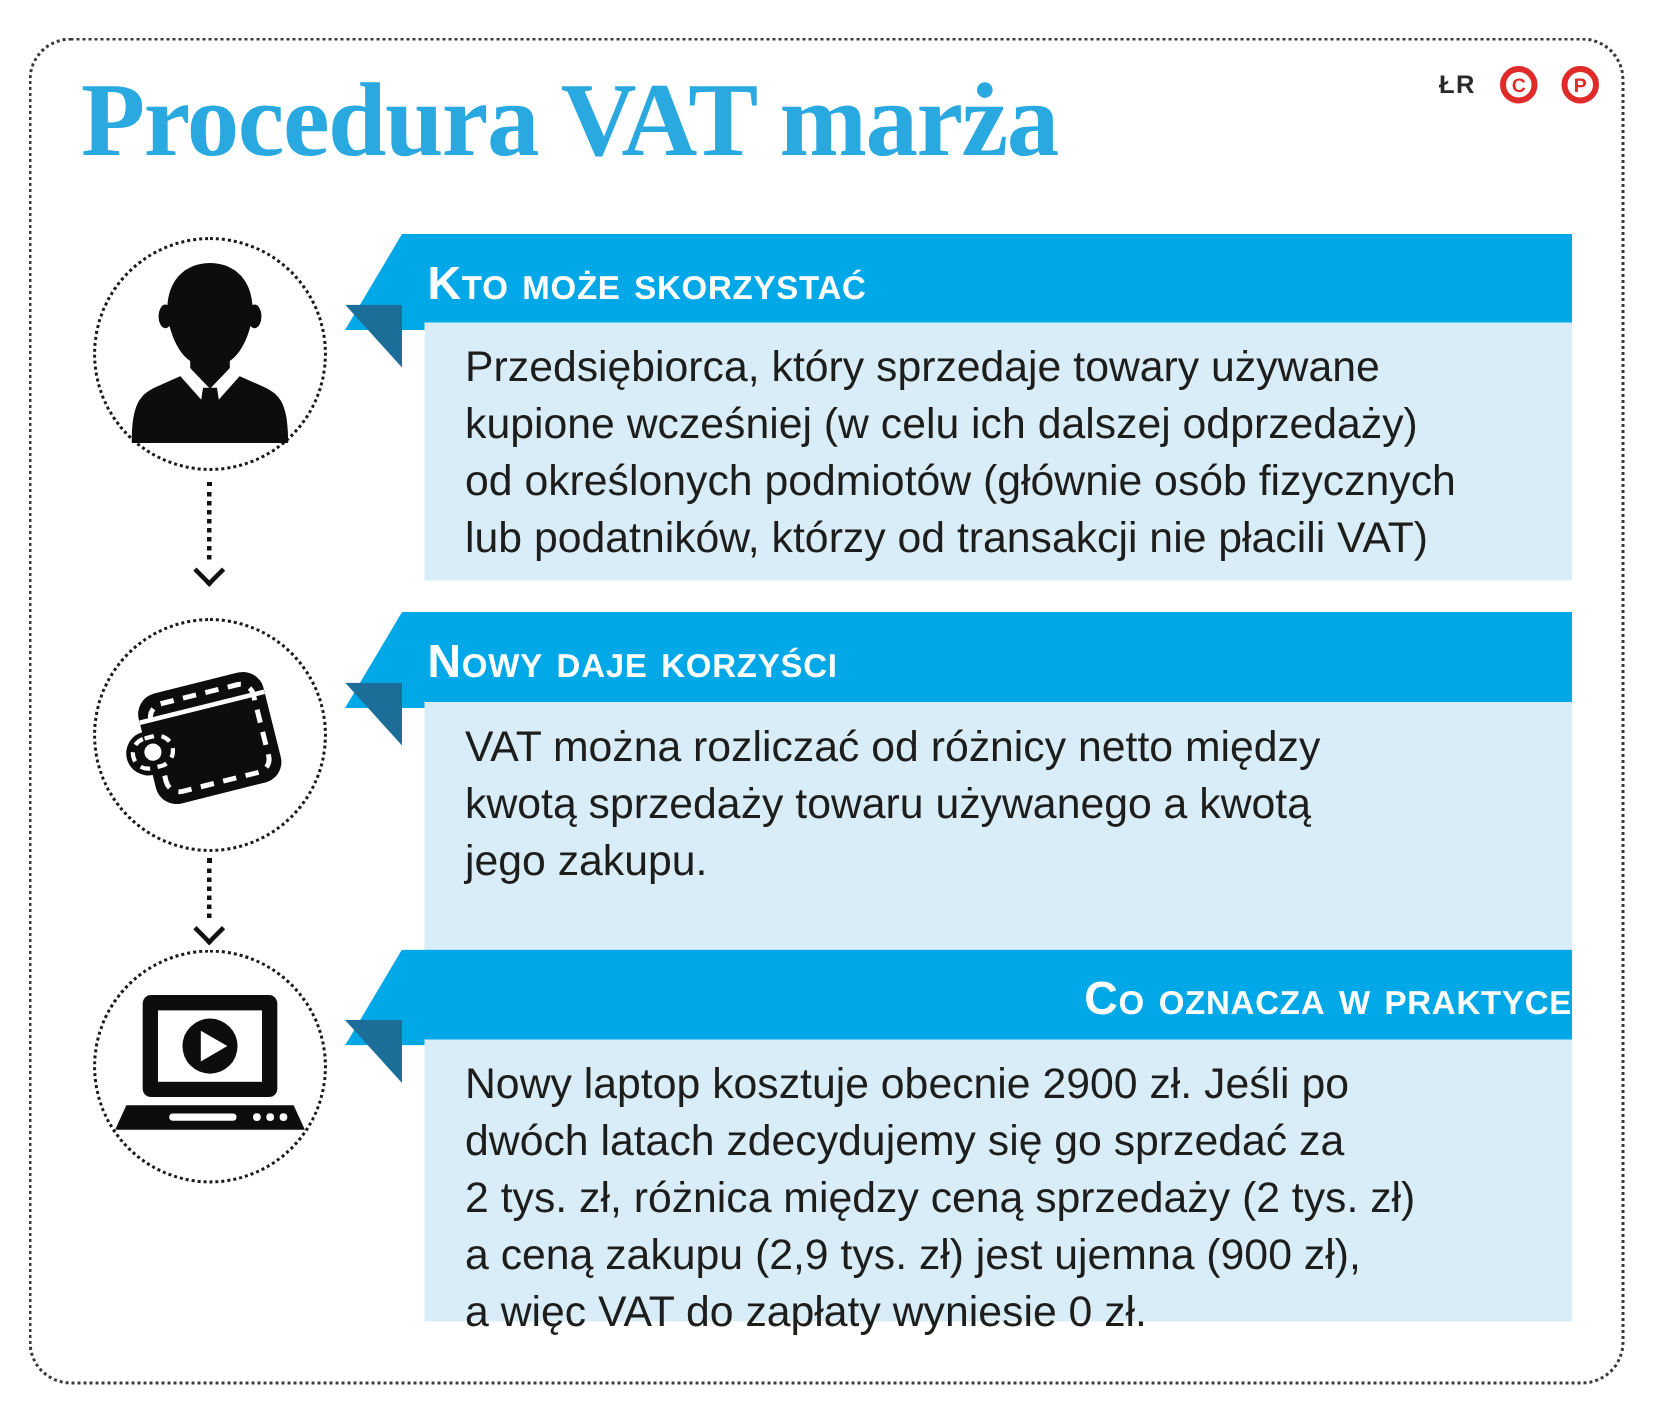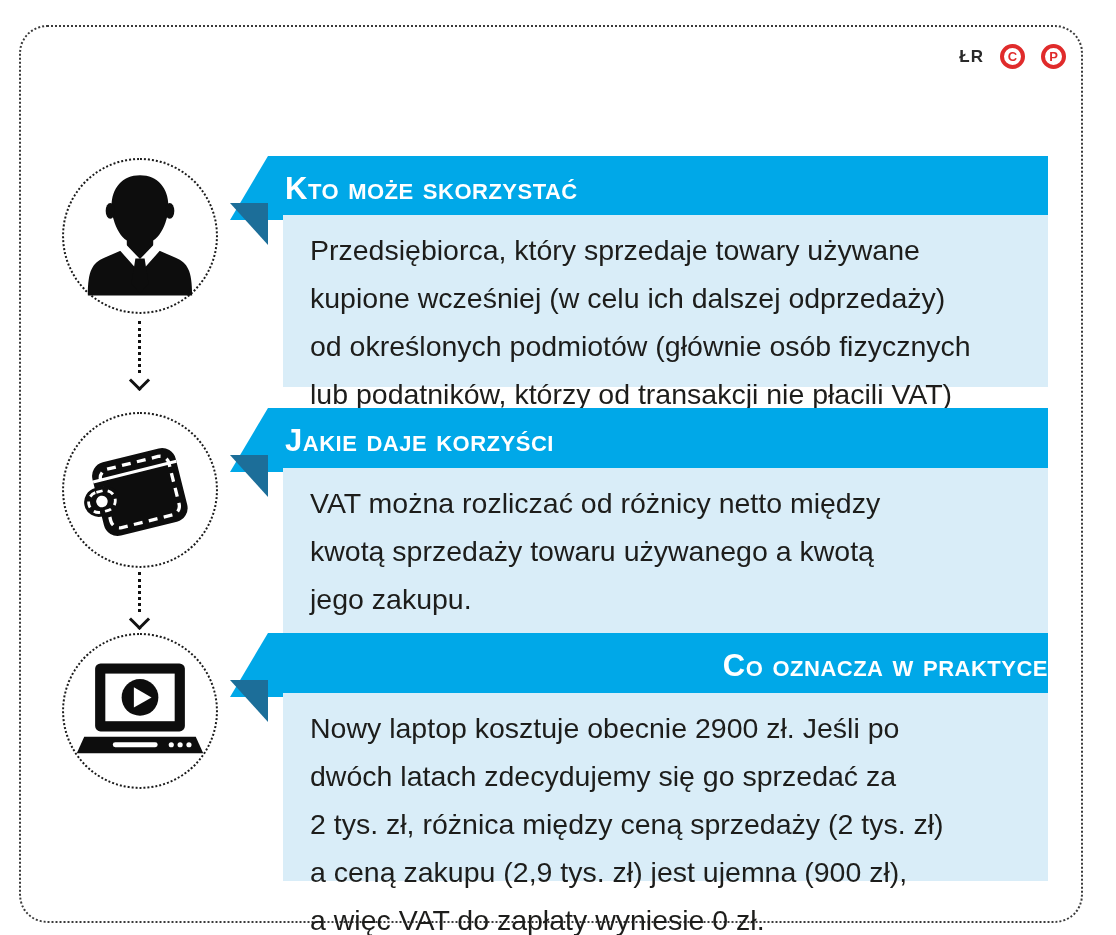--- a/index.html
+++ b/index.html
@@ -44,38 +44,39 @@
     color:#ffffff; font-weight:bold; font-size:31px; line-height:31px;
     font-variant:small-caps; letter-spacing:0.5px; white-space:nowrap;
   }
   .fold {
     position:absolute; left:230px; width:38px; height:42px;
     background:#1c6e99; clip-path:polygon(0 0, 100% 0, 100% 100%);
   }
   .panel {
     position:absolute; left:283px; width:765px; box-sizing:border-box;
     background:#d9edf8; padding:11px 16px 0 27px;
-    font-size:28.5px; line-height:48px; color:#1d1d1b;
+    font-size:28.5px; line-height:38px; color:#1d1d1b;
     white-space:pre-line;
   }
   .connector { position:absolute; left:138px; width:0; border-left:3px dotted #111; }
   .arrowhead {
     position:absolute; left:132px; width:12px; height:12px;
     border-right:3px solid #111; border-bottom:3px solid #111;
     transform:rotate(45deg);
   }
   svg { display:block; }
 </style>
 </head>
 <body>
 
 <div class="canvas">
 
   <div class="frame"></div>
 
+  <h1 class="page-title">Procedura VAT marża</h1>
 
   <div class="credits">
     <span class="initials">ŁR</span>
     <span class="logo-badge">C</span>
     <span class="logo-badge">P</span>
   </div>
 
   <div>
     <div class="icon-circle" style="top:158px;">
       <svg width="132" height="132" viewBox="0 0 100 100" aria-hidden="true">
@@ -106,21 +107,21 @@
           <rect x="16" y="22" width="67" height="59" rx="11" fill="#0d0d0d"></rect>
           <rect x="22" y="28" width="55" height="47" rx="7" fill="none" stroke="#ffffff" stroke-width="2.6" stroke-dasharray="7 5"></rect>
           <path d="M16 35 L83 35" stroke="#ffffff" stroke-width="2.4"></path>
           <rect x="5" y="40" width="28" height="23" rx="11.5" fill="#0d0d0d"></rect>
           <rect x="8.5" y="43.5" width="21" height="16" rx="8" fill="none" stroke="#ffffff" stroke-width="2.2" stroke-dasharray="5 4"></rect>
           <circle cx="19" cy="51.5" r="4.5" fill="#ffffff"></circle>
         </g>
       </svg>
     </div>
     <div class="ribbon" style="top:408px;">
-      <span class="ribbon-label">Jakie daje korzyści</span>
+      <span class="ribbon-label">Nowy daje korzyści</span>
     </div>
     <div class="fold" style="top:455px;"></div>
     <div class="panel" style="top:468px; height:174px; ">VAT można rozliczać od różnicy netto między
 kwotą sprzedaży towaru używanego a kwotą
 jego zakupu.</div>
   </div>
 
   <div class="connector" style="top:572px; height:40px;"></div>
   <div class="arrowhead" style="top:612px;"></div>
 

